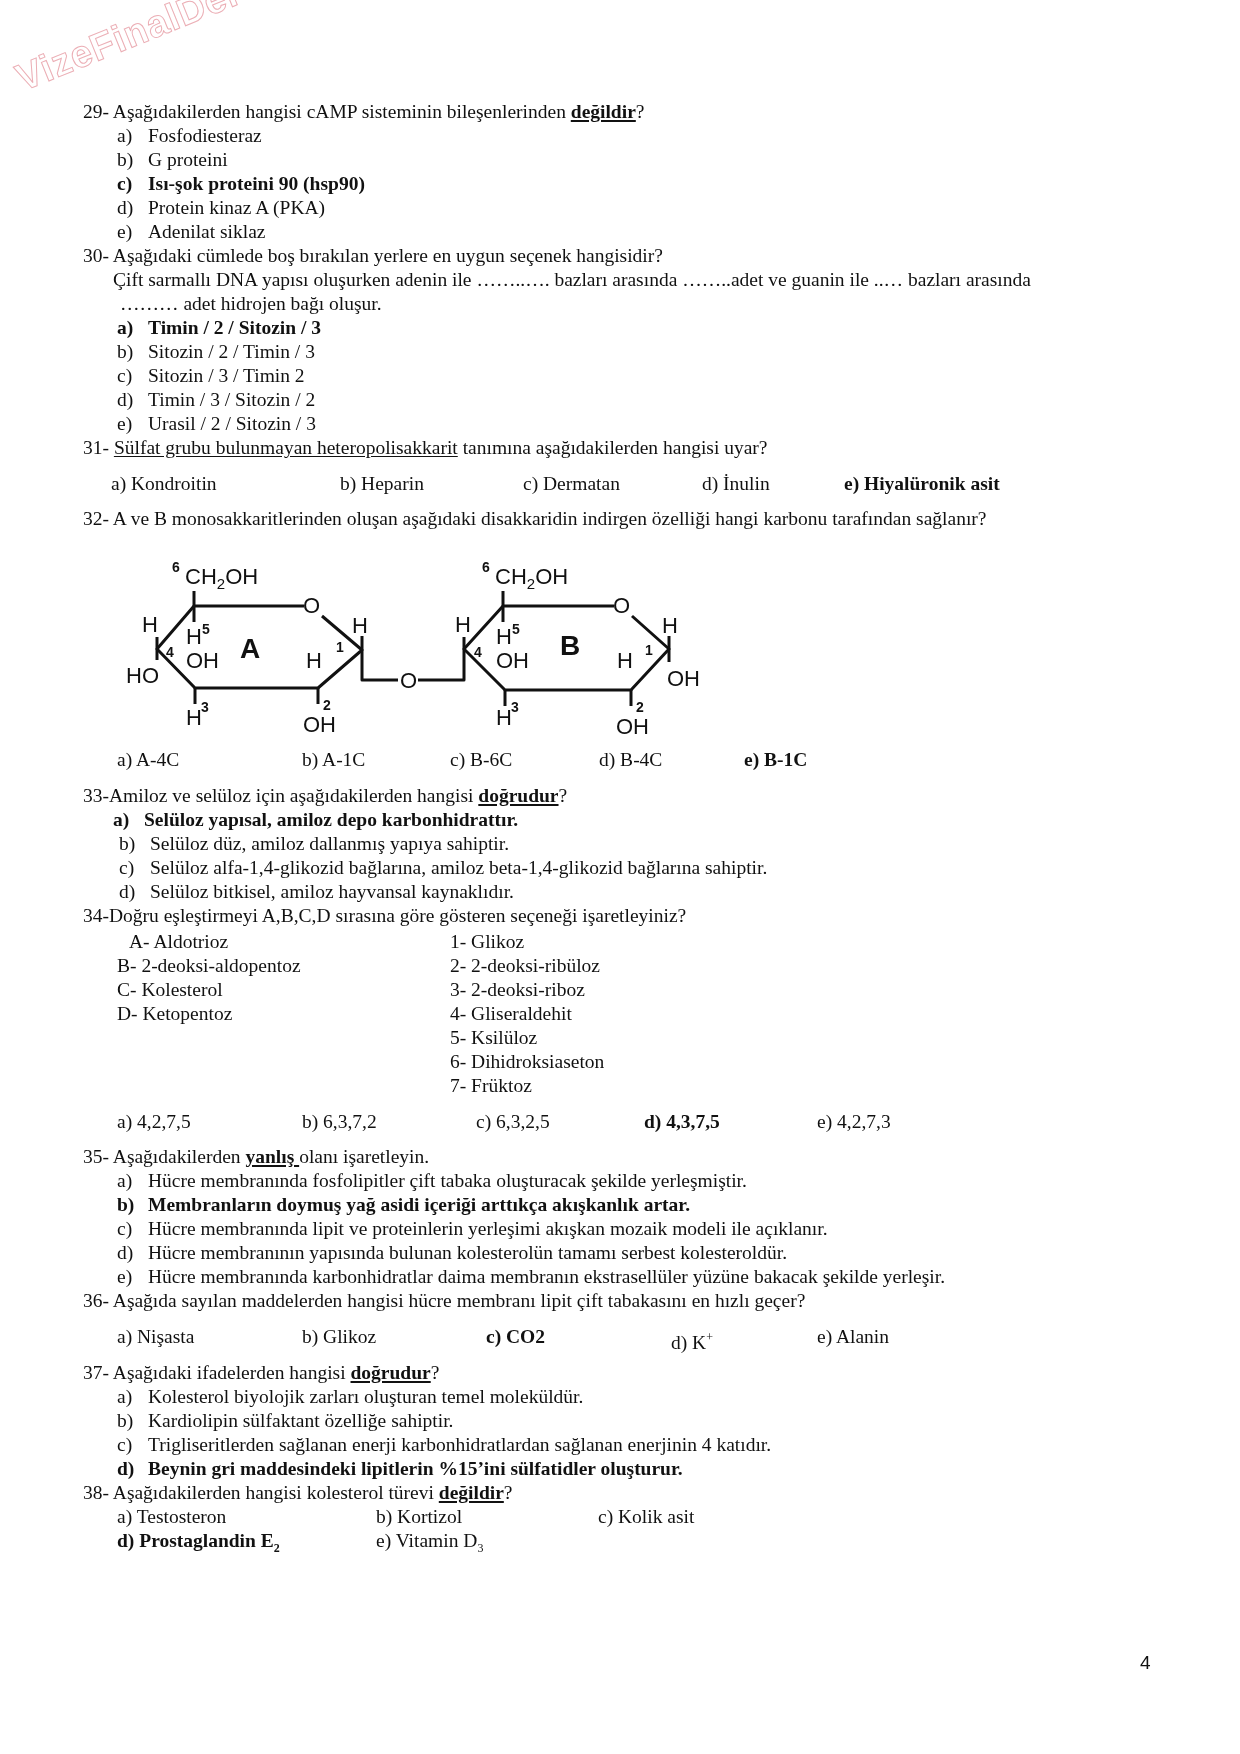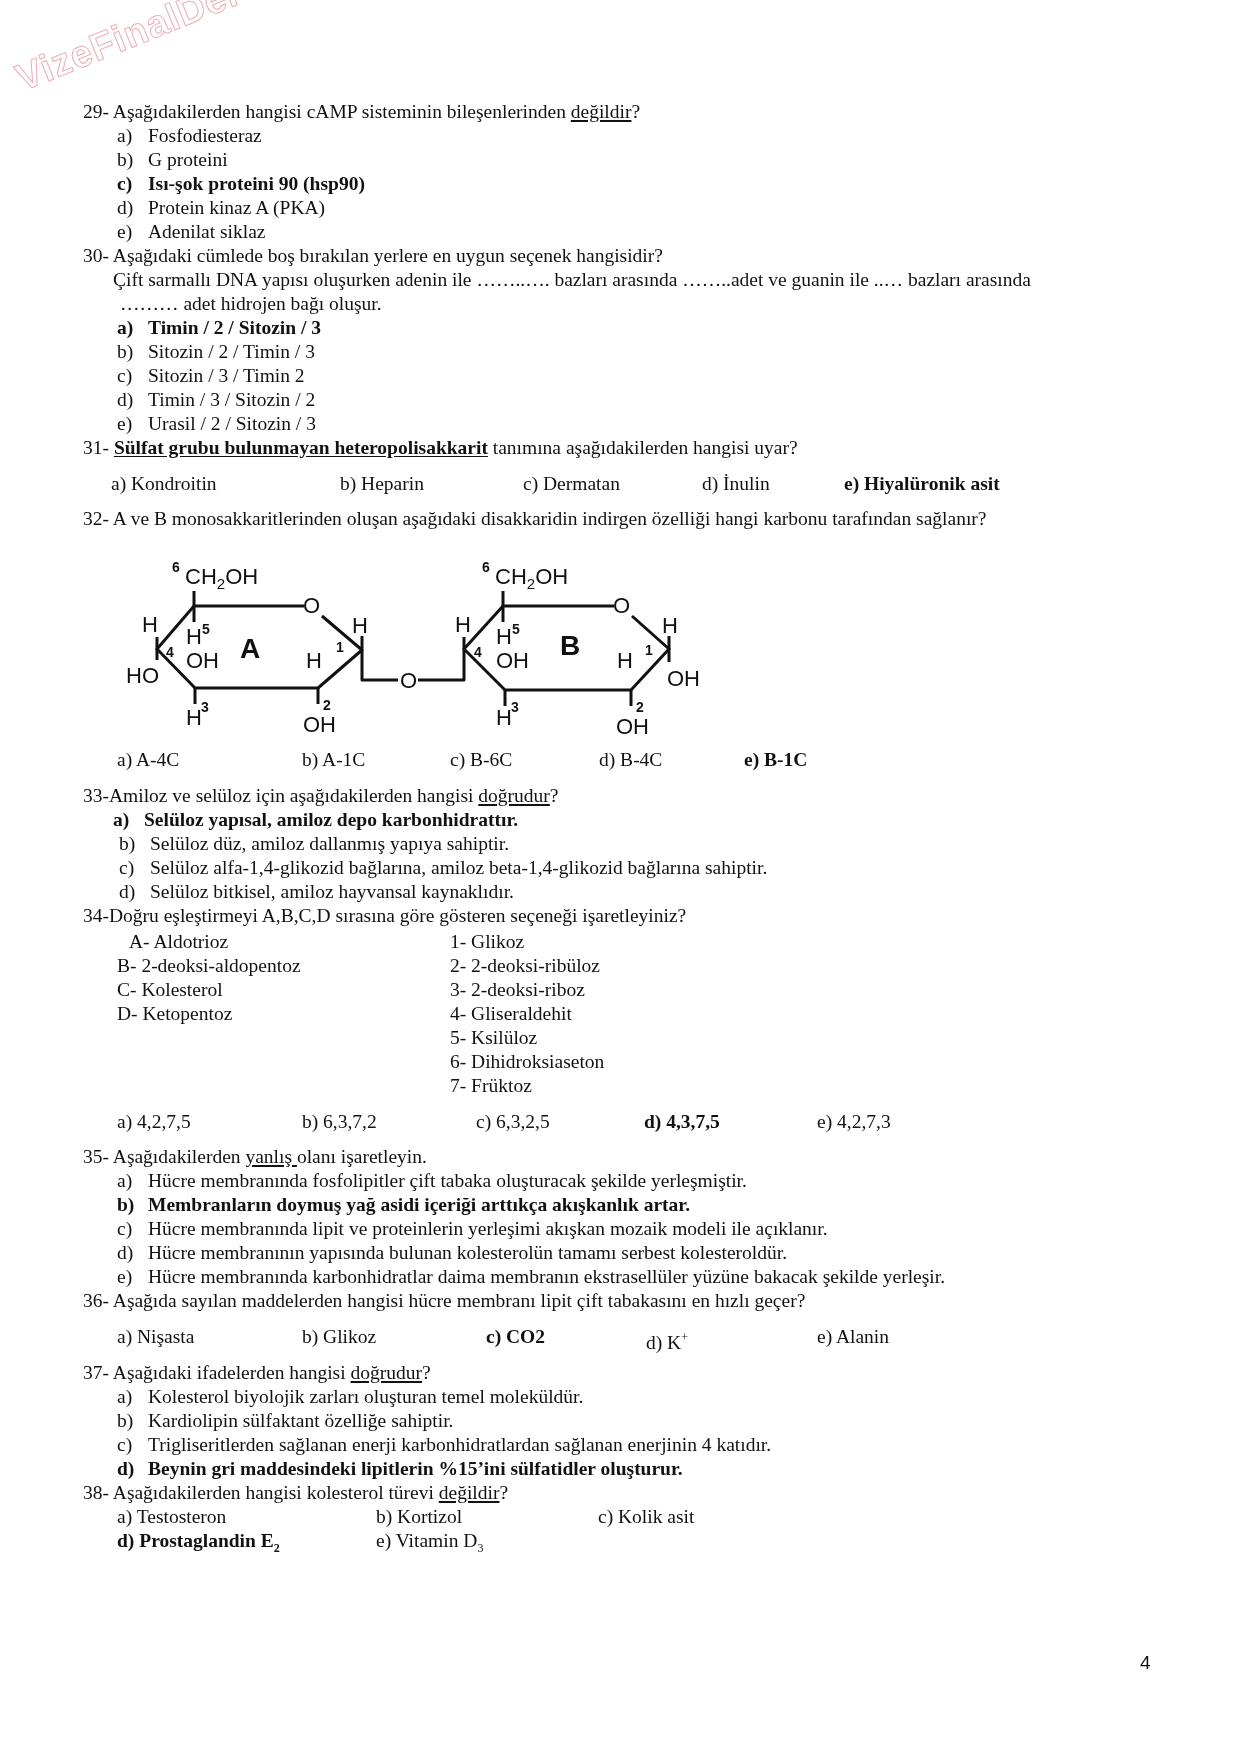--- a/index.html
+++ b/index.html
@@ -1,21 +1,21 @@
 <!DOCTYPE html>
 <html><head>
 <meta charset="utf-8">
 <style>
   html, body { margin: 0; padding: 0; background: #ffffff; }
   body { width: 1240px; height: 1754px; position: relative; overflow: hidden;
          font-family: "Liberation Serif", serif; color: #111; }
   .ln { position: absolute; font-size: 19.5px; line-height: 24px; white-space: nowrap; }
   .b { font-weight: bold; }
-  .u { text-decoration: underline; text-underline-offset: 2px; font-weight: bold; }
-  .bu { font-weight: normal; text-decoration: underline; text-decoration-thickness: 2px; text-underline-offset: 2px; }
+  .u { text-decoration: underline; text-underline-offset: 2px; }
+  .bu { font-weight: bold; text-decoration: underline; text-decoration-thickness: 2px; text-underline-offset: 2px; }
   .lbl { display: inline-block; width: 31px; }
   .watermark { position: absolute; left: 10px; top: 60px; transform: rotate(-22deg); transform-origin: left top;
                font-family: "Liberation Sans", sans-serif; font-weight: bold; font-size: 38px; letter-spacing: 1px;
                color: transparent; -webkit-text-stroke: 1px #e8a0a8; opacity: 0.85; pointer-events: none; }
   .diagram { position: absolute; left: 110px; top: 545px; width: 620px; height: 200px; }
   .diagram text { font-family: "Liberation Sans", sans-serif; fill: #111; }
   .pagenum { position: absolute; left: 1140px; top: 1652px; font-family: "Liberation Sans", sans-serif; font-size: 19px; }
   sub, sup { font-size: 12px; }
 </style>
 </head>
@@ -145,21 +145,21 @@
 <div class="ln" style="left:117px;top:1169px"><span class="lbl">a)</span><span>Hücre membranında fosfolipitler çift tabaka oluşturacak şekilde yerleşmiştir.</span></div>
 <div class="ln b" style="left:117px;top:1193px"><span class="lbl">b)</span><span>Membranların doymuş yağ asidi içeriği arttıkça akışkanlık artar.</span></div>
 <div class="ln" style="left:117px;top:1217px"><span class="lbl">c)</span><span>Hücre membranında lipit ve proteinlerin yerleşimi akışkan mozaik modeli ile açıklanır.</span></div>
 <div class="ln" style="left:117px;top:1241px"><span class="lbl">d)</span><span>Hücre membranının yapısında bulunan kolesterolün tamamı serbest kolesteroldür.</span></div>
 <div class="ln" style="left:117px;top:1265px"><span class="lbl">e)</span><span>Hücre membranında karbonhidratlar daima membranın ekstrasellüler yüzüne bakacak şekilde yerleşir.</span></div>
 
 <div class="ln" style="left:83px;top:1289px">36- Aşağıda sayılan maddelerden hangisi hücre membranı lipit çift tabakasını en hızlı geçer?</div>
 <div class="ln" style="left:117px;top:1325px">a) Nişasta</div>
 <div class="ln" style="left:302px;top:1325px">b)  Glikoz</div>
 <div class="ln b" style="left:486px;top:1325px">c) CO2</div>
-<div class="ln" style="left:646px;top:1325px"><span>d) K</span><sup>+</sup></div>
+<div class="ln" style="left:671px;top:1325px"><span>d) K</span><sup>+</sup></div>
 <div class="ln" style="left:817px;top:1325px">e) Alanin</div>
 
 <div class="ln" style="left:83px;top:1361px"><span>37- Aşağıdaki ifadelerden hangisi </span><span class="bu">doğrudur</span><span>?</span></div>
 <div class="ln" style="left:117px;top:1385px"><span class="lbl">a)</span><span>Kolesterol biyolojik zarları oluşturan temel moleküldür.</span></div>
 <div class="ln" style="left:117px;top:1409px"><span class="lbl">b)</span><span>Kardiolipin sülfaktant özelliğe sahiptir.</span></div>
 <div class="ln" style="left:117px;top:1433px"><span class="lbl">c)</span><span>Trigliseritlerden sağlanan enerji karbonhidratlardan sağlanan enerjinin 4 katıdır.</span></div>
 <div class="ln b" style="left:117px;top:1457px"><span class="lbl">d)</span><span>Beynin gri maddesindeki lipitlerin %15’ini sülfatidler oluşturur.</span></div>
 
 <div class="ln" style="left:83px;top:1481px"><span>38- Aşağıdakilerden hangisi kolesterol türevi </span><span class="bu">değildir</span><span>?</span></div>
 <div class="ln" style="left:117px;top:1505px">a) Testosteron</div>

